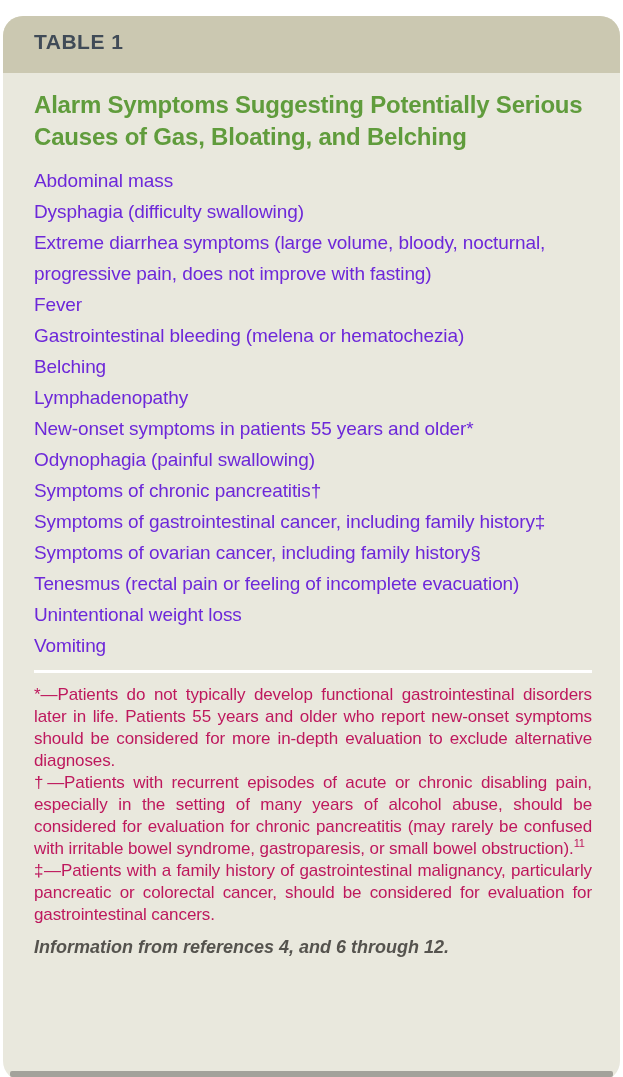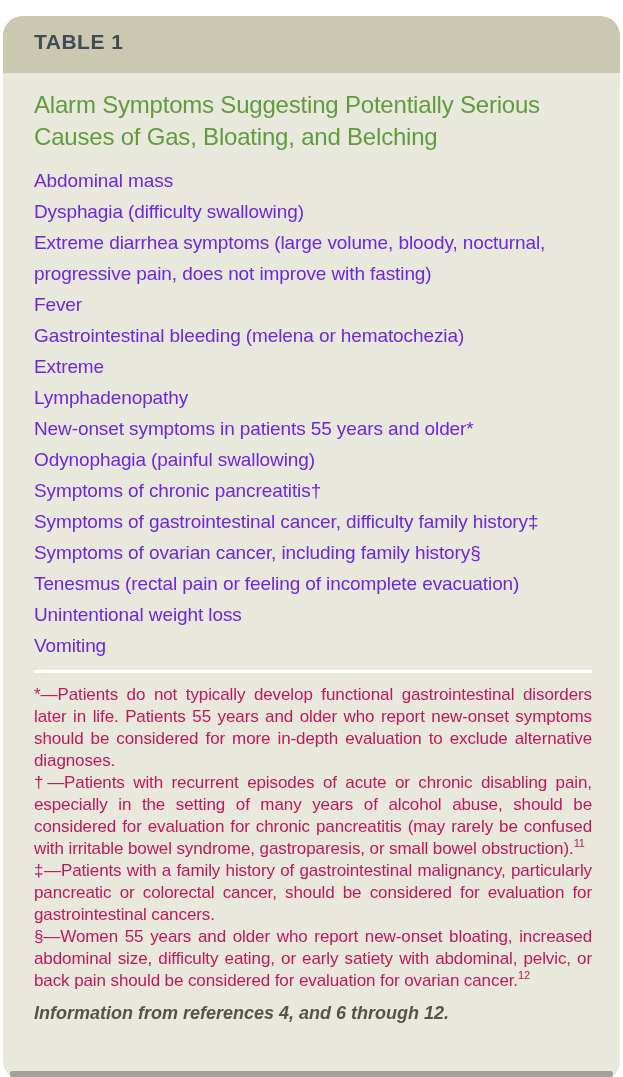--- a/index.html
+++ b/index.html
@@ -29,21 +29,21 @@
     letter-spacing: 0.5px;
     color: #404b57;
   }
   .card-body {
     padding: 16px 28px 0 31px;
   }
   .title {
     margin: 0 0 12px 0;
     font-size: 24px;
     line-height: 32px;
-    font-weight: normal;
+    font-weight: bold;
     color: #609c3c;
     letter-spacing: -0.2px;
   }
   .symptom-list {
     list-style: none;
     margin: 0; padding: 0;
   }
   .symptom-list li {
     font-size: 19px;
     line-height: 31px;
@@ -91,37 +91,36 @@
   </div>
   <div class="card-body">
     <h2 class="title">Alarm Symptoms Suggesting Potentially Serious Causes of Gas, Bloating, and Belching</h2>
 
     <ul class="symptom-list">
       <li>Abdominal mass</li>
       <li>Dysphagia (difficulty swallowing)</li>
       <li>Extreme diarrhea symptoms (large volume, bloody, nocturnal, progressive pain, does not improve with fasting)</li>
       <li>Fever</li>
       <li>Gastrointestinal bleeding (melena or hematochezia)</li>
-      <li>Extreme</li>
+      <li>Belching</li>
       <li>Lymphadenopathy</li>
       <li>New-onset symptoms in patients 55 years and older*</li>
       <li>Odynophagia (painful swallowing)</li>
       <li>Symptoms of chronic pancreatitis†</li>
-      <li>Symptoms of gastrointestinal cancer, difficulty family history‡</li>
+      <li>Symptoms of gastrointestinal cancer, including family history‡</li>
       <li>Symptoms of ovarian cancer, including family history§</li>
       <li>Tenesmus (rectal pain or feeling of incomplete evacuation)</li>
       <li>Unintentional weight loss</li>
       <li>Vomiting</li>
     </ul>
 
     <hr class="divider">
 
     <div class="footnotes">
       <p><span>*—Patients do not typically develop functional gastrointestinal disorders later in life. Patients 55 years and older who report new-onset symptoms should be considered for more in-depth evaluation to exclude alternative diagnoses.</span></p>
       <p><span>†—Patients with recurrent episodes of acute or chronic disabling pain, especially in the setting of many years of alcohol abuse, should be considered for evaluation for chronic pancreatitis (may rarely be confused with irritable bowel syndrome, gastroparesis, or small bowel obstruction).</span><sup>11</sup></p>
       <p><span>‡—Patients with a family history of gastrointestinal malignancy, particularly pancreatic or colorectal cancer, should be considered for evaluation for gastrointestinal cancers.</span></p>
-      <p><span>§—Women 55 years and older who report new-onset bloating, increased abdominal size, difficulty eating, or early satiety with abdominal, pelvic, or back pain should be considered for evaluation for ovarian cancer.</span><sup>12</sup></p>
     </div>
 
     <p class="attribution">Information from references 4, and 6 through 12.</p>
   </div>
 </div>
 <div class="bottom-shadow"></div>
 
 </body></html>

